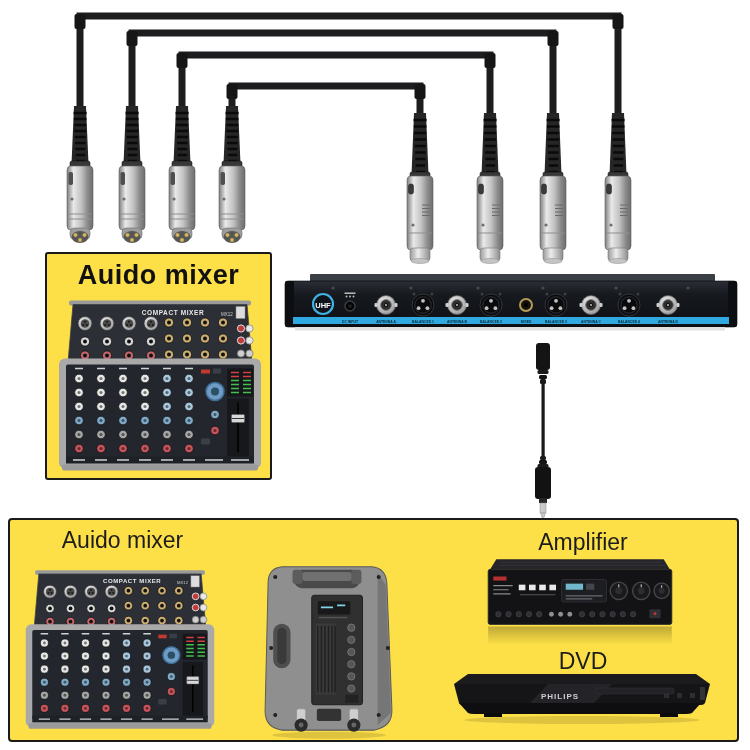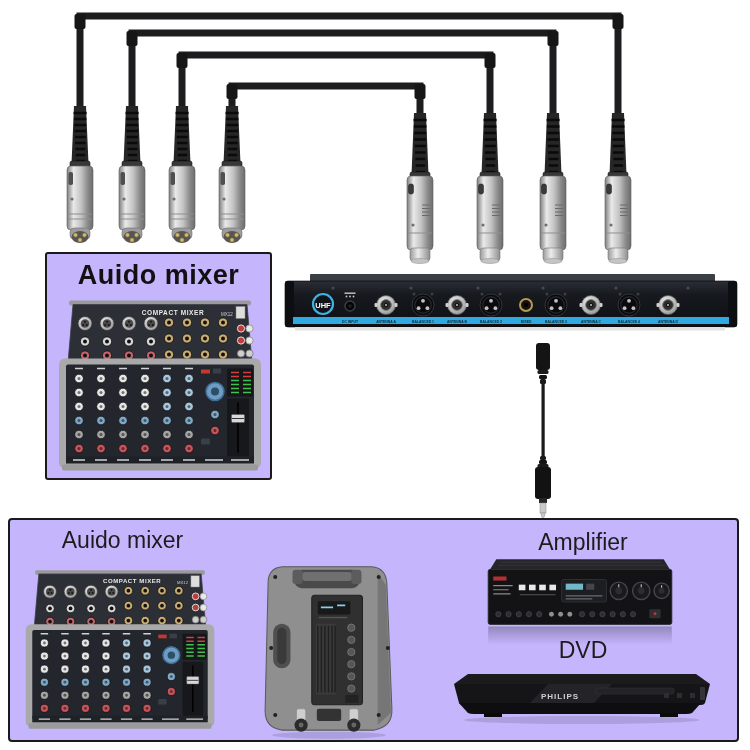--- a/index.html
+++ b/index.html
@@ -1,29 +1,29 @@
 <!DOCTYPE html>
 <html><head>
 <meta charset="utf-8">
 <style>
   html,body{margin:0;padding:0;background:#fff;}
   #stage{position:relative;width:750px;height:750px;background:#ffffff;overflow:hidden;
          font-family:"Liberation Sans",sans-serif;}
   #diagram{position:absolute;left:0;top:0;width:750px;height:750px;}
   svg text{font-family:"Liberation Sans",sans-serif;}
-  .box{position:absolute;border:2px solid #1a1a1a;background:#c4b5fd;box-sizing:border-box;}
+  .box{position:absolute;border:2px solid #1a1a1a;background:#fde047;box-sizing:border-box;}
   #top-box{left:45px;top:252px;width:227px;height:228px;border-radius:3px;}
   #top-box .title{position:absolute;left:0;top:6px;width:100%;text-align:center;
                   font-size:27px;font-weight:700;color:#111;letter-spacing:0.5px;}
   #bottom-box{left:8px;top:518px;width:731px;height:224px;border-radius:4px;}
   .blabel{position:absolute;text-align:center;font-size:23px;font-weight:400;color:#1c1c1c;}
   #lbl-mixer{left:15px;top:7px;width:195px;}
   #lbl-speaker{left:213px;top:7px;width:200px;}
   #lbl-amp{left:473px;top:9px;width:200px;}
-  #lbl-dvd{left:473px;top:117px;width:200px;}
+  #lbl-dvd{left:473px;top:128px;width:200px;}
   .imgsvg{position:absolute;}
   #mixer-top{left:8px;top:44px;width:210px;height:176px;}
   #mixer-bottom{left:12px;top:44px;width:196px;height:172px;}
   #speaker-img{left:248px;top:40px;width:142px;height:180px;}
   #amp-img{left:470px;top:36px;width:200px;height:92px;}
   #dvd-img{left:434px;top:146px;width:280px;height:62px;}
 </style>
 </head>
 <body>
 

